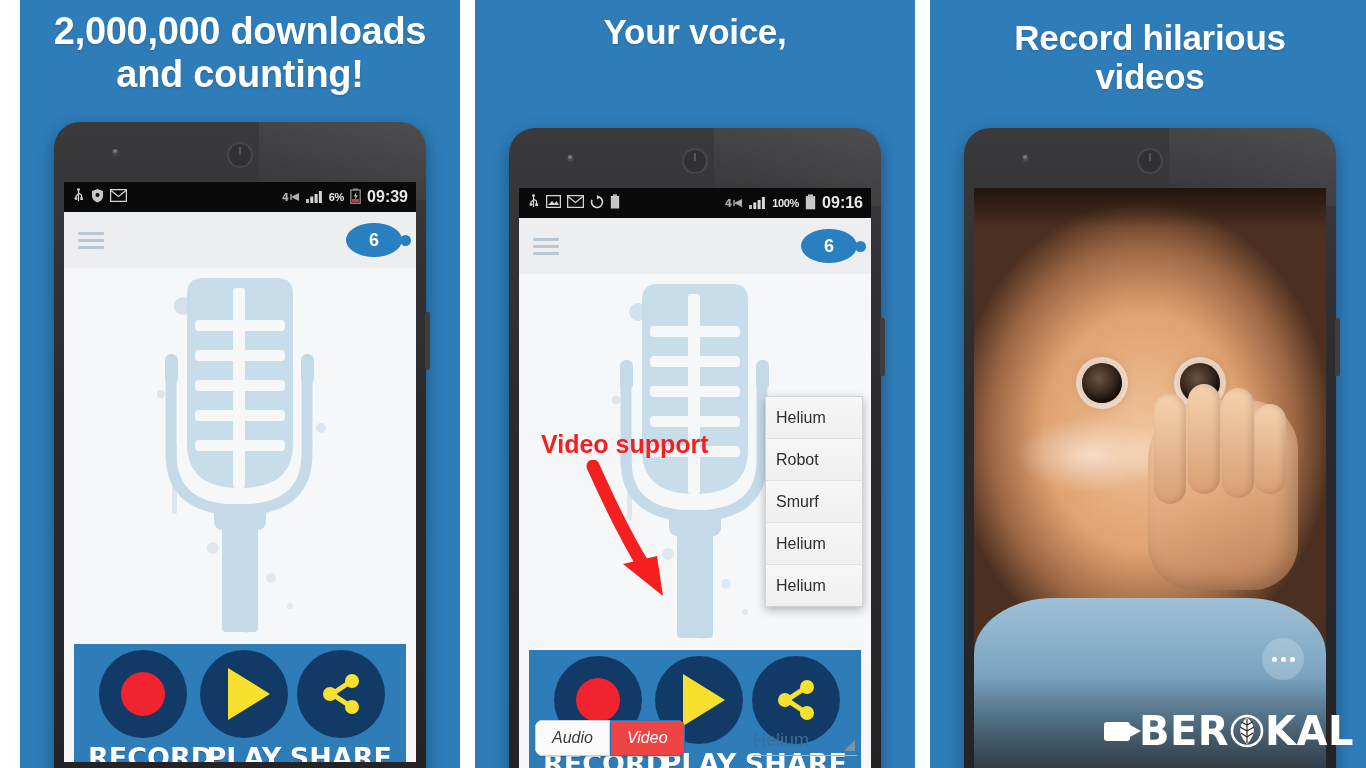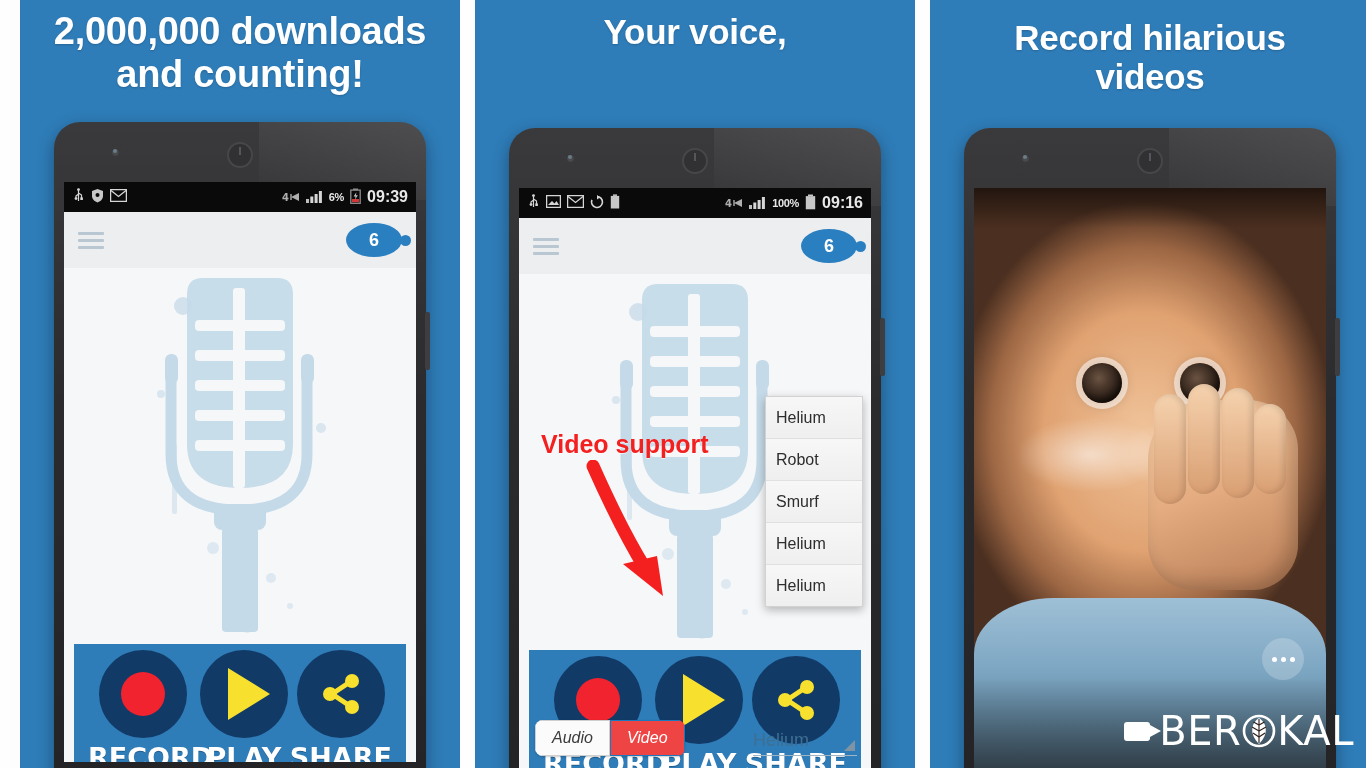--- a/index.html
+++ b/index.html
@@ -344,21 +344,21 @@
   .wm-cam:after {
     content:""; position:absolute; right:-11px; top: 3px;
     width:0;height:0;
     border-top: 6px solid transparent;
     border-bottom: 6px solid transparent;
     border-left: 11px solid #ffffff;
   }
   .wm-text {
     color:#ffffff;
     font-size: 40px;
-    font-weight: normal;
+    font-weight: bold;
     letter-spacing: 0.5px;
     display:flex; align-items:center;
     font-family: "DejaVu Sans", sans-serif;
   }
   .wm-brain {
     display:inline-block; width: 34px; height: 34px;
     margin: 0 1px;
   }
 </style>
 </head>

